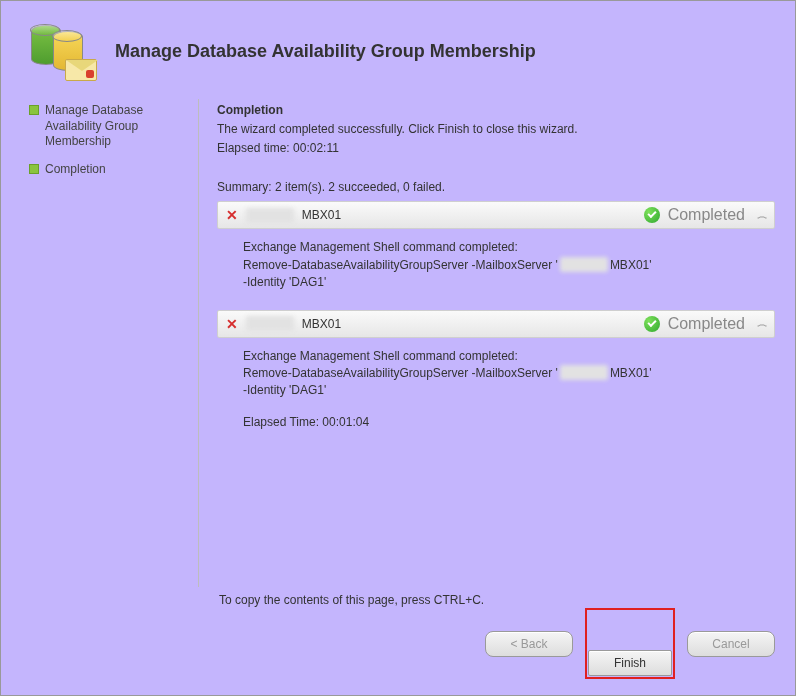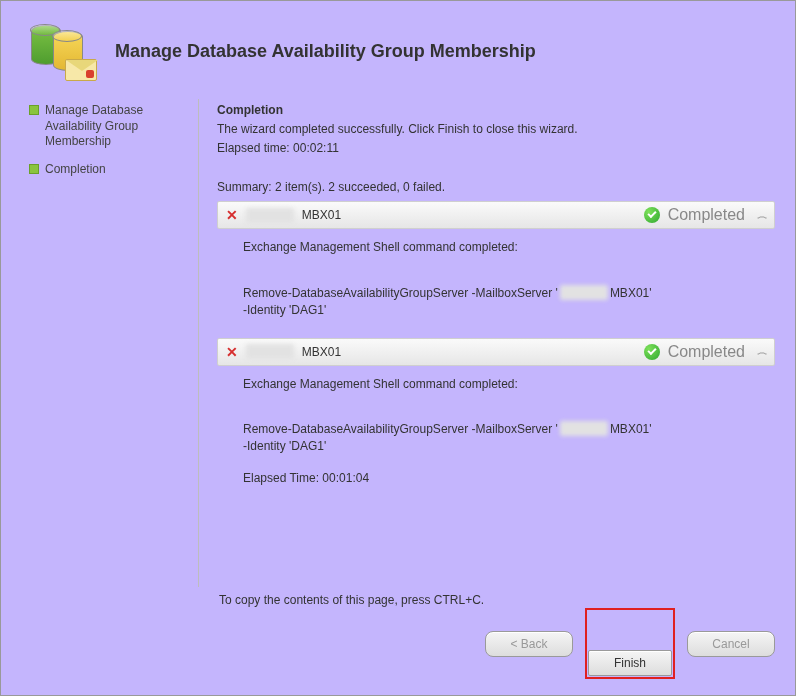--- a/index.html
+++ b/index.html
@@ -187,21 +187,20 @@
     .result-body {
       padding: 10px 14px 12px 26px;
       color: #333;
       line-height: 1.45;
     }
     .cmd-line {
       display: flex;
       flex-wrap: wrap;
       align-items: flex-start;
       gap: 0;
-      margin-top: 28px;
     }
     .cmd-line span { white-space: pre; }
     .inline-blur {
       display: inline-block;
       vertical-align: middle;
       margin: 0 2px;
     }
     .elapsed {
       margin-top: 14px;
     }

